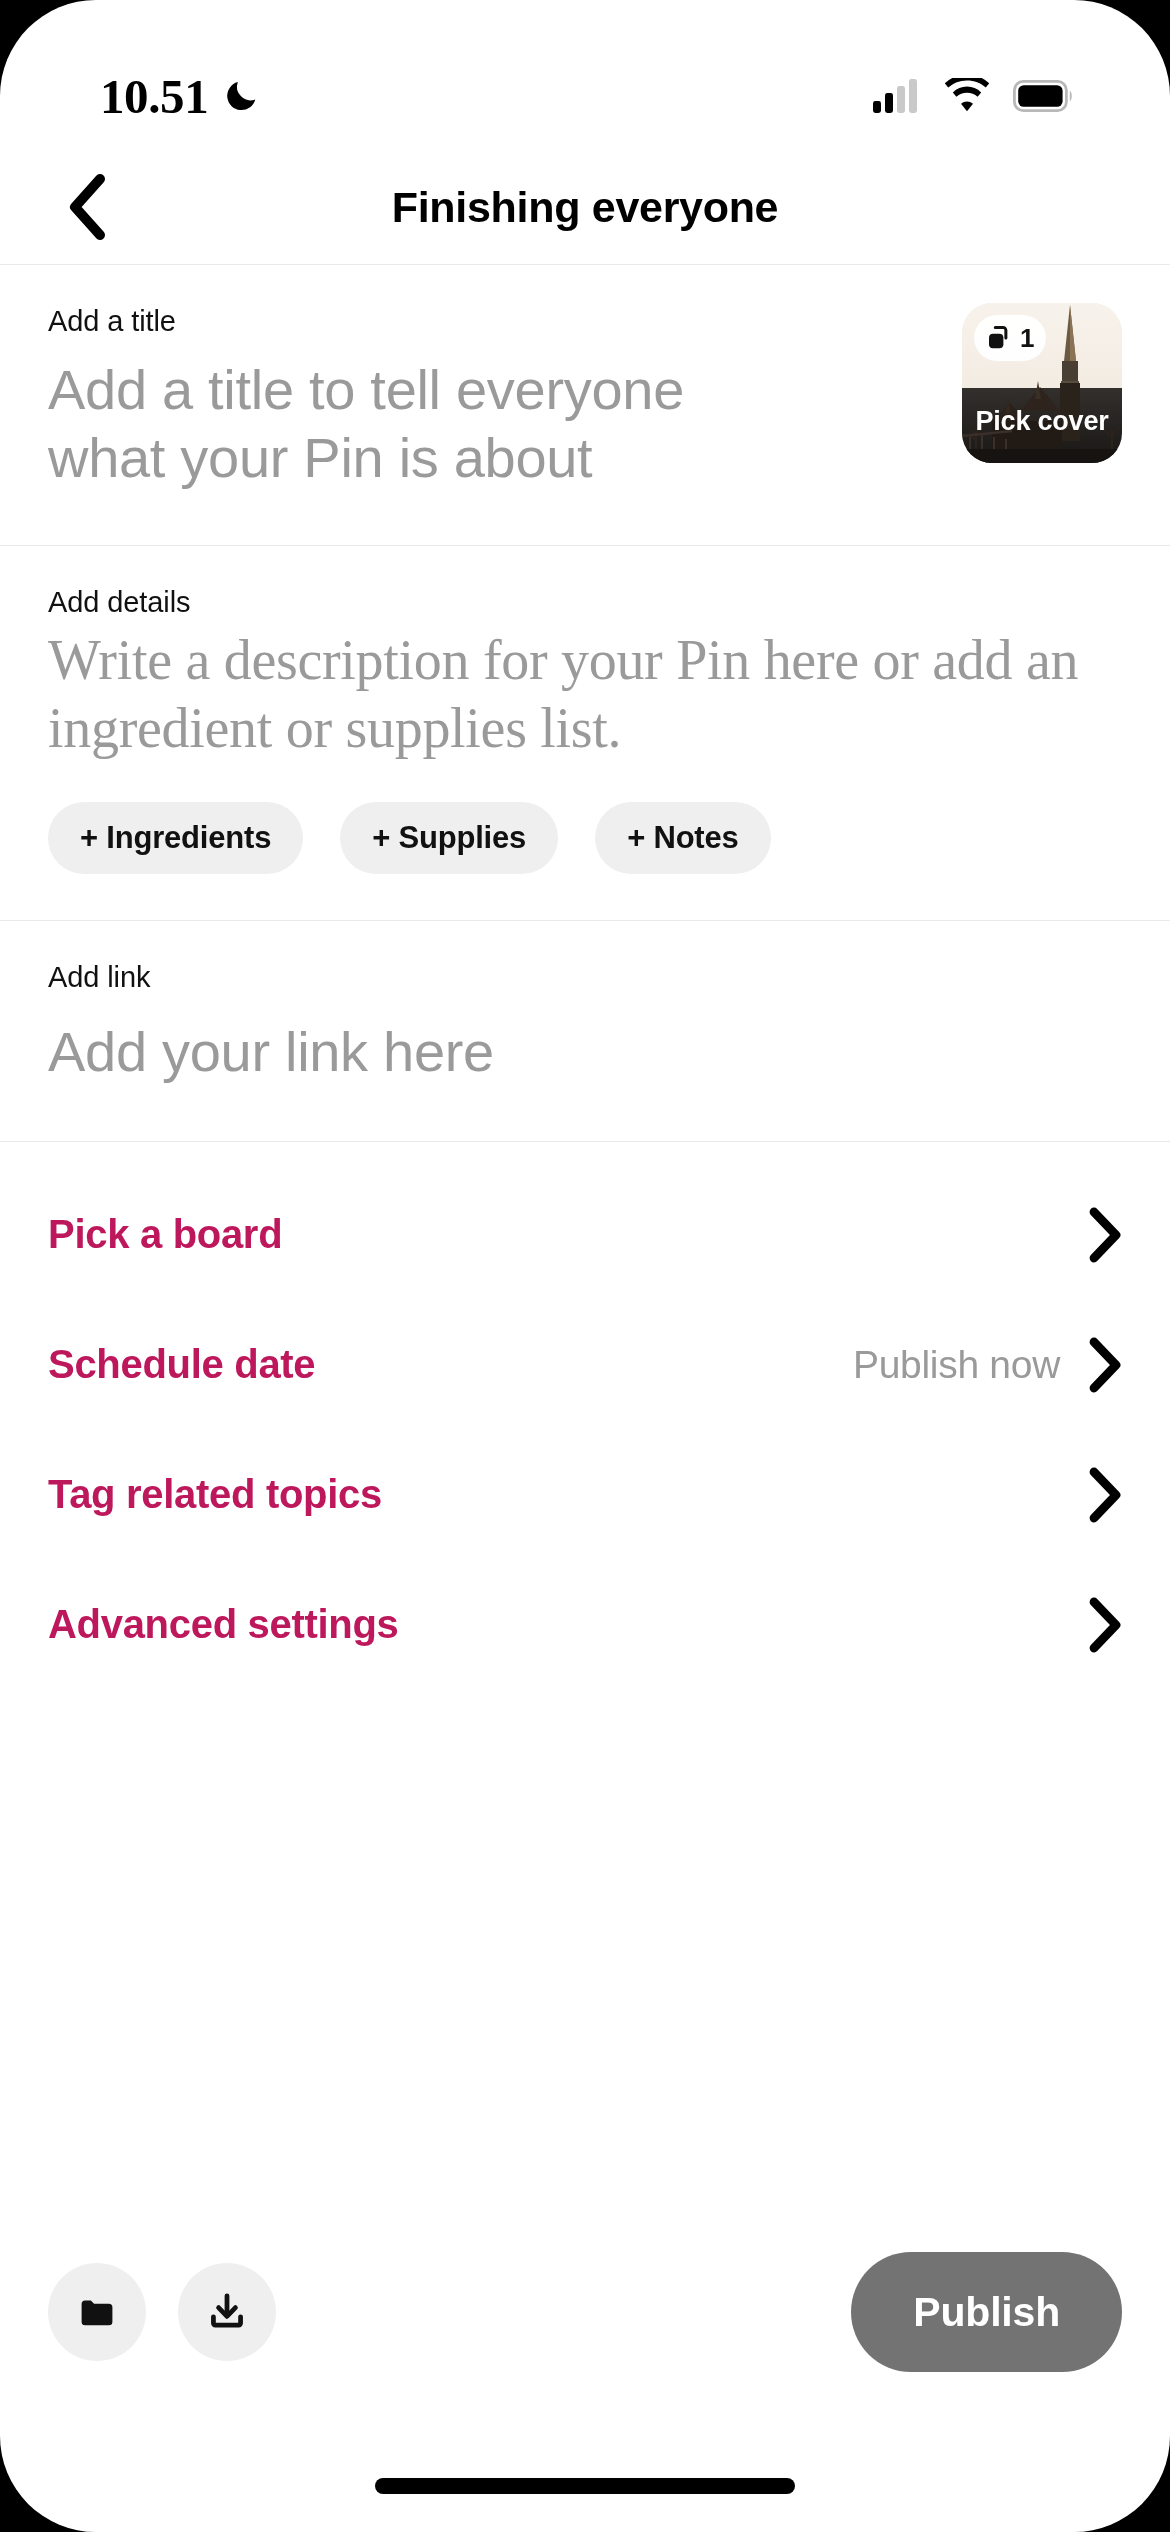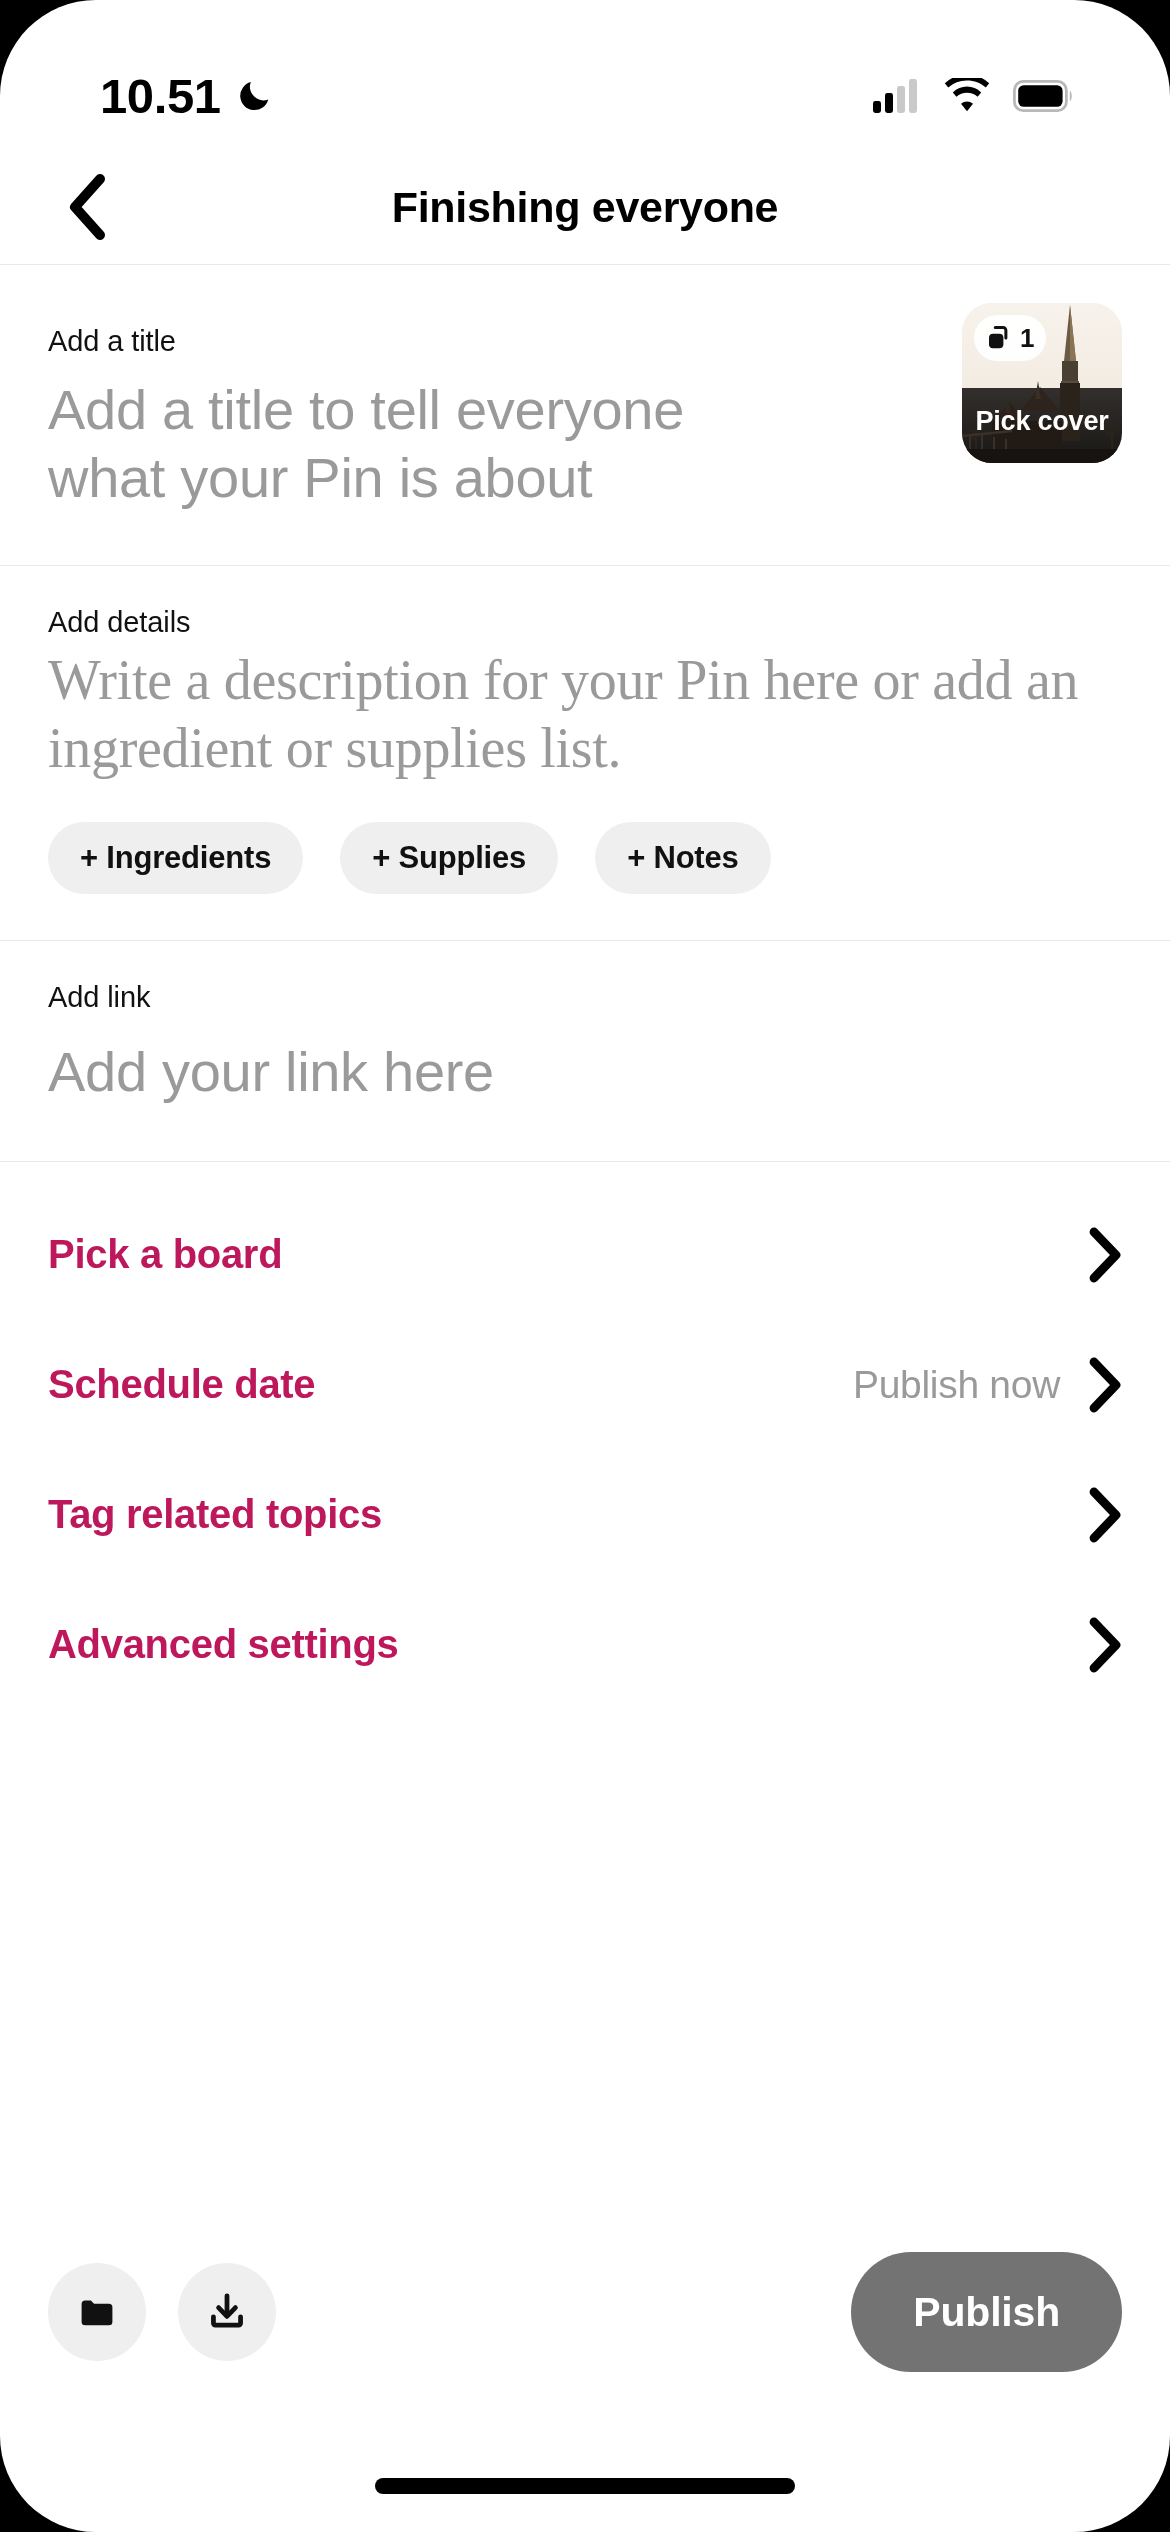--- a/index.html
+++ b/index.html
@@ -26,20 +26,21 @@
     height:150px;
     display:flex;
     align-items:center;
     justify-content:space-between;
     padding:42px 95px 0 100px;
   }
   .status-left {
     display:flex;
     align-items:center;
     gap:14px;
+    font-family:Liberation Serif, serif;
   }
   .status-time {
     font-size:49px;
     font-weight:600;
     color:#000;
     letter-spacing:-0.4px;
   }
   .moon-icon { display:block; }
   .status-right {
     display:flex;
@@ -93,21 +94,21 @@
 
   
   .title-section {
     display:flex;
     align-items:flex-start;
     justify-content:space-between;
     padding-top:38px;
     padding-bottom:52px;
     gap:24px;
   }
-  .title-texts { flex:1; padding-top:2px; max-width:700px;margin-top:20px; }
+  .title-texts { flex:1; padding-top:2px; max-width:700px; }
   .title-texts .placeholder { margin-top:18px; }
 
   
   .cover-thumb {
     position:relative;
     width:160px; height:160px;
     border-radius:30px;
     overflow:hidden;
     flex:0 0 auto;
     cursor:pointer;

